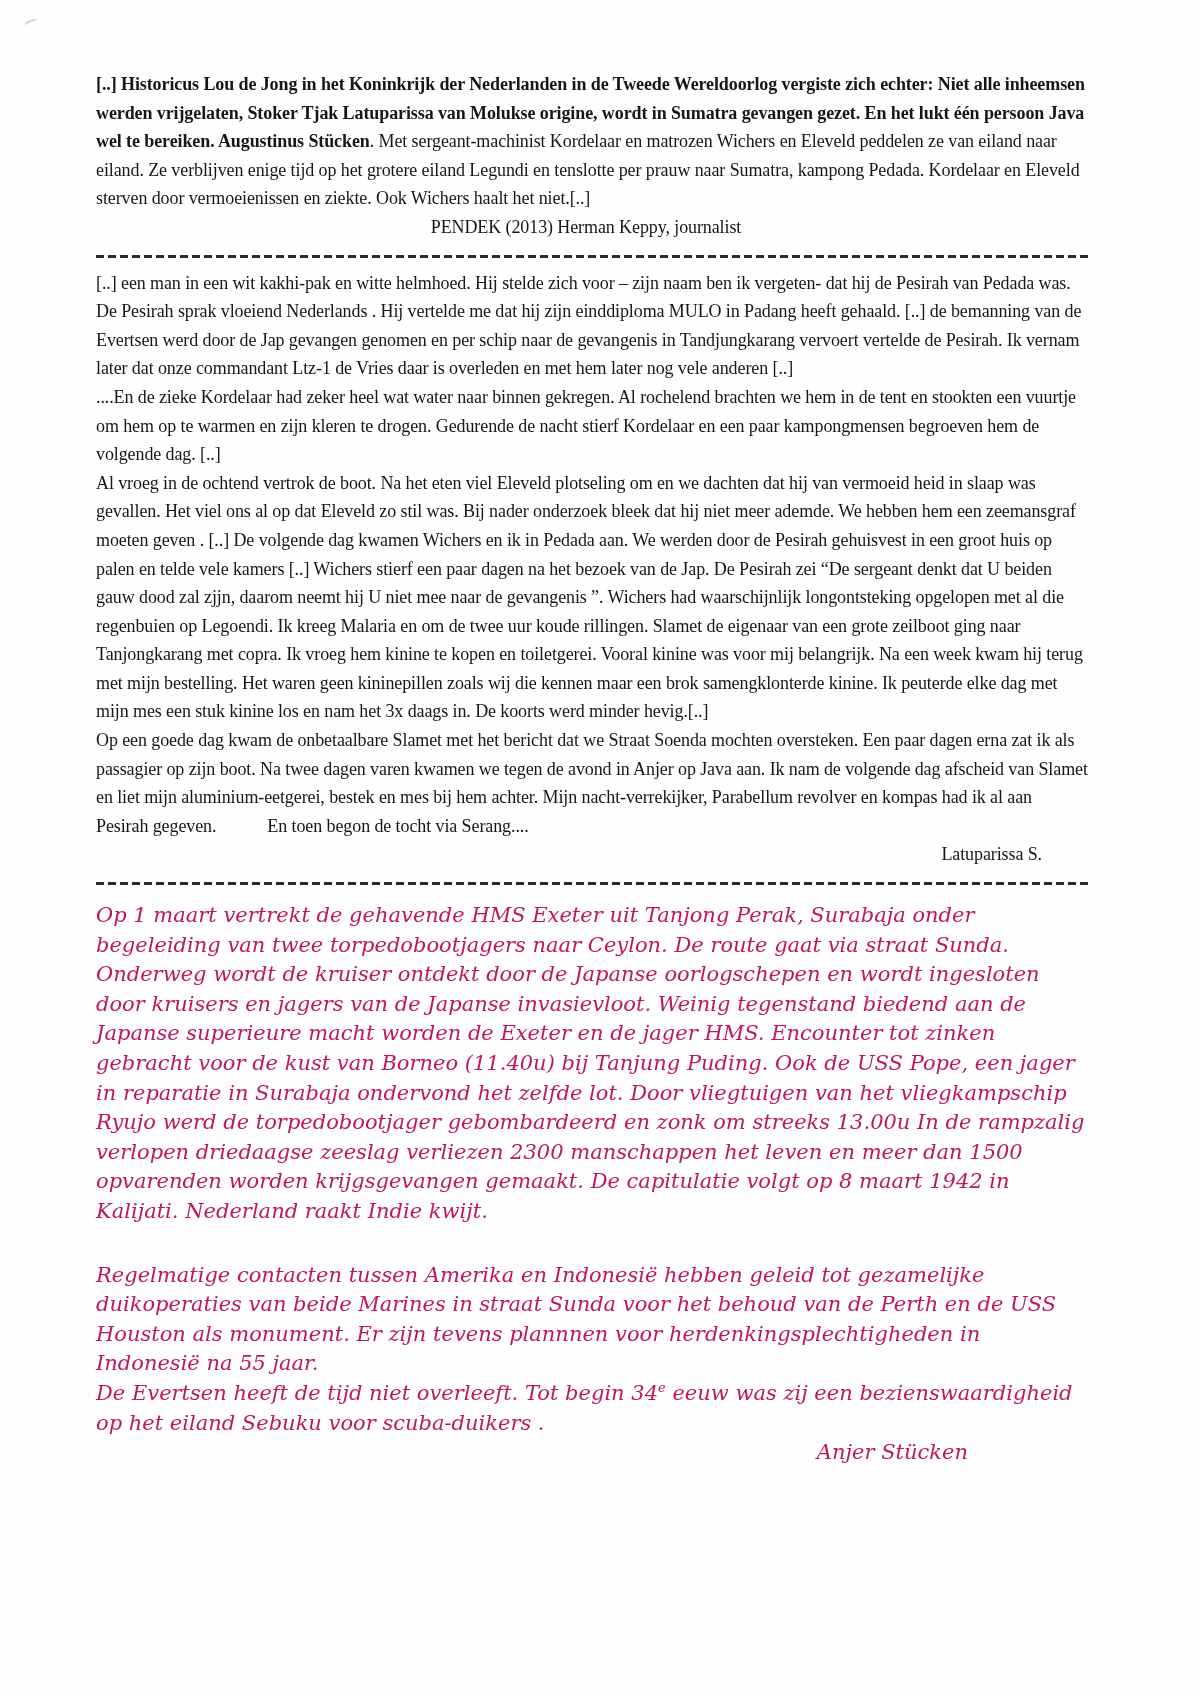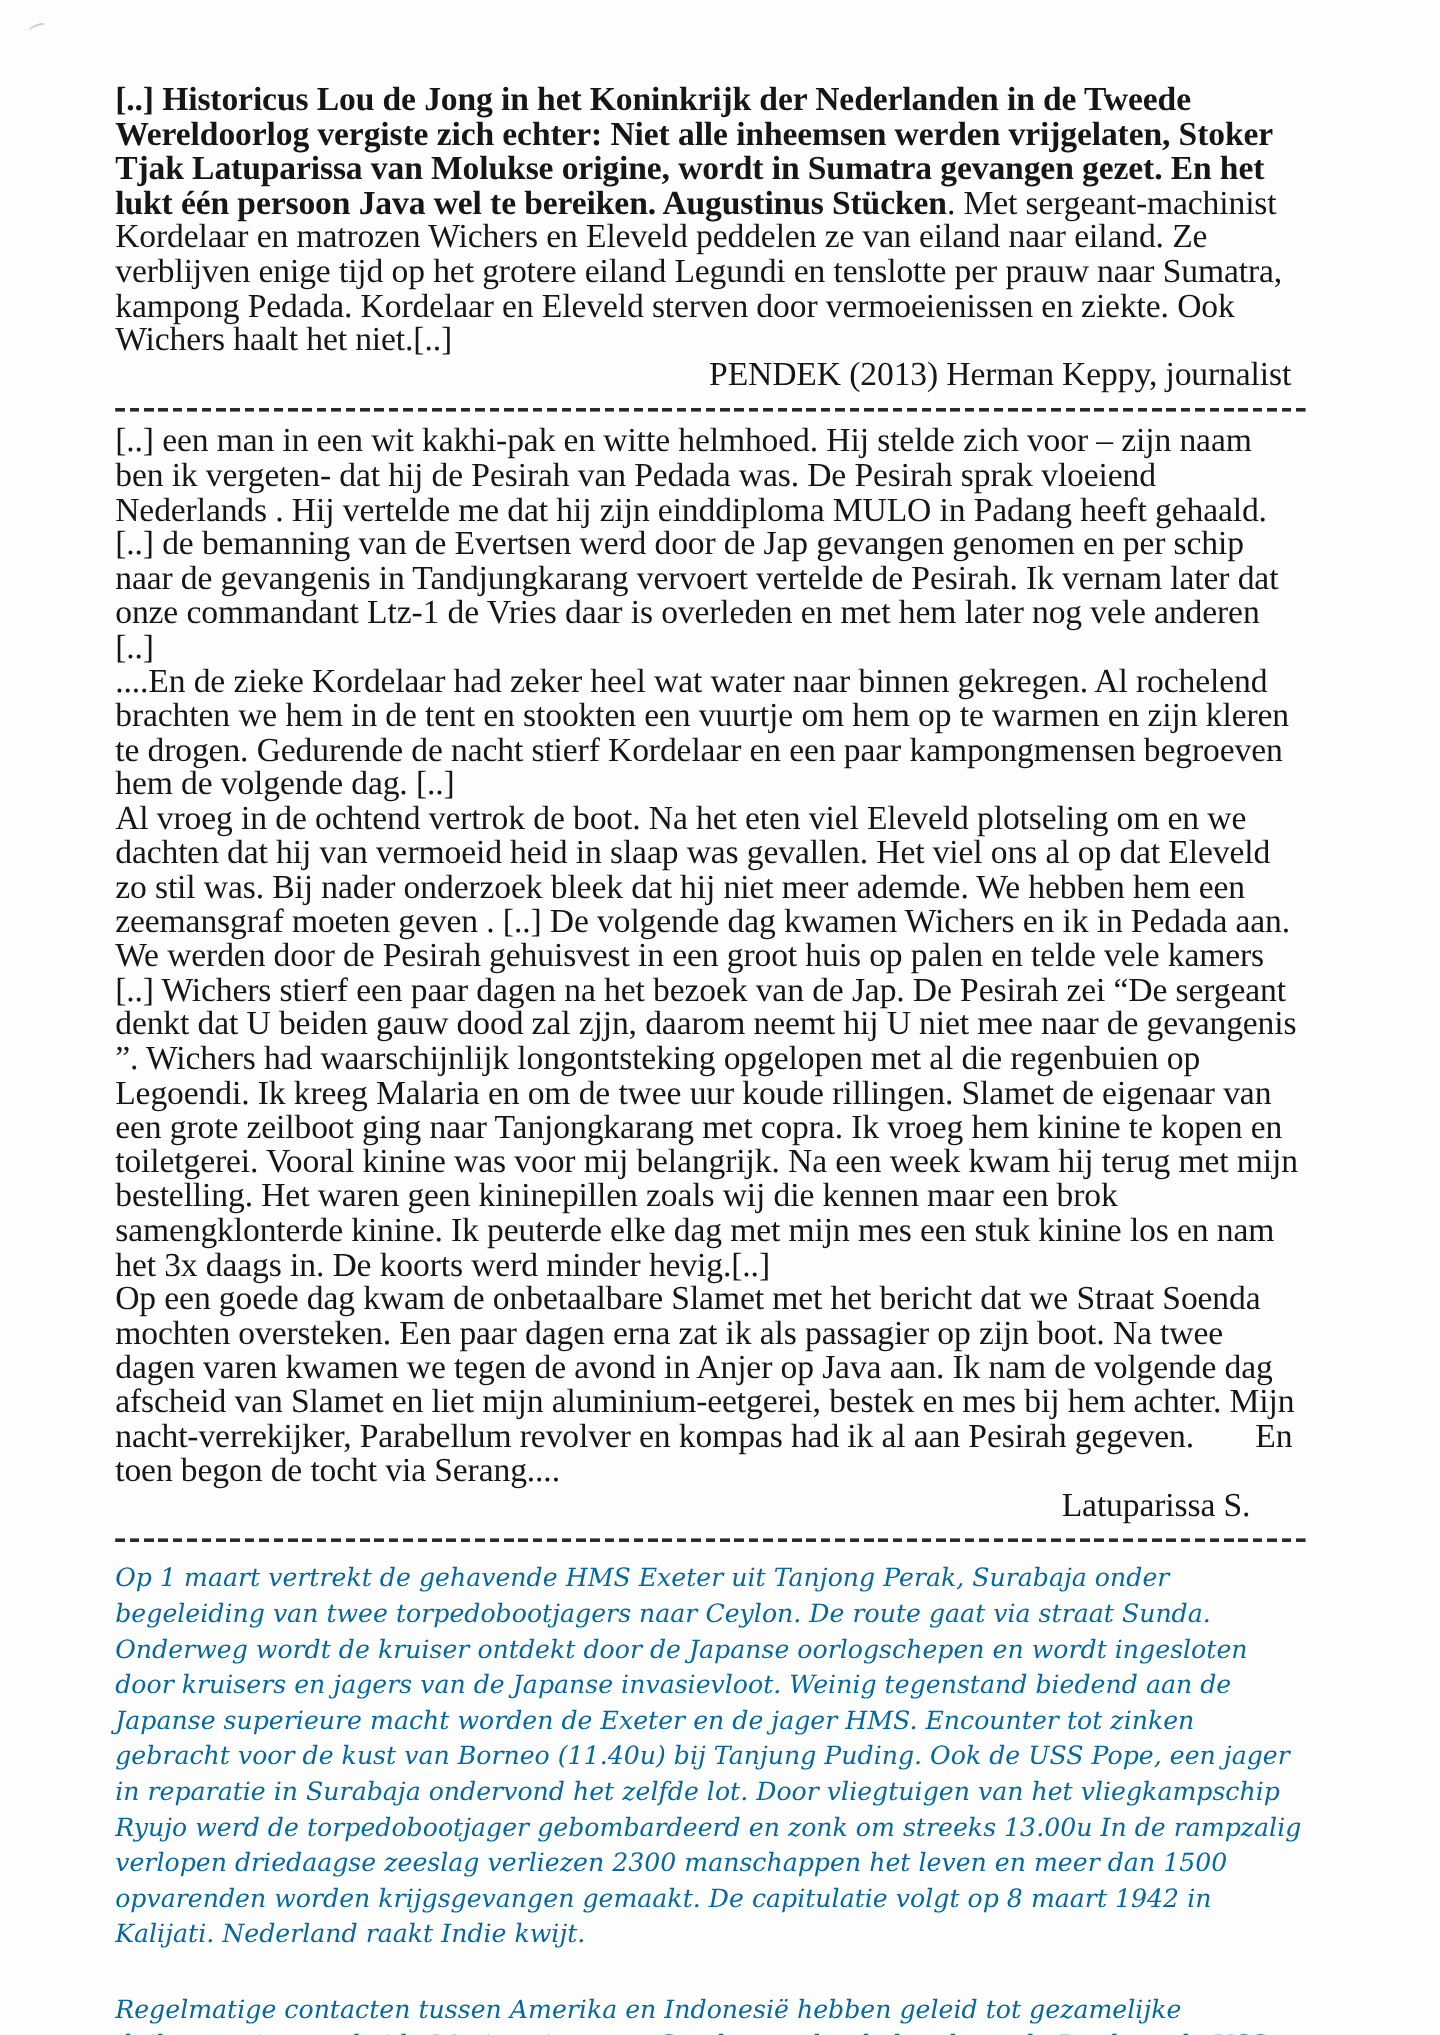--- a/index.html
+++ b/index.html
@@ -21,47 +21,47 @@
     transform: rotate(-18deg);
     opacity: .8;
   }
   .content {
     position: absolute;
     left: 96px;
     top: 70px;
     width: 992px;
   }
   .roman {
-    font-size: 28px;
+    font-size: 18px;
     line-height: 28.6px;
     letter-spacing: -0.1px;
     text-align: left;
   }
   .roman p { margin: 0; }
   .bold { font-weight: bold; }
   .tail-bold { font-weight: normal; margin-left: 51px; }
   .attribution-1 {
-    text-align: right;
+    text-align: center;
     padding-right: 12px;
   }
   .attribution-2 {
     text-align: right;
     padding-right: 46px;
   }
   .divider {
     height: 3px;
     margin: 13px 0 11px 0;
     background: repeating-linear-gradient(to right, #2b2b2b 0 8px, rgba(0,0,0,0) 8px 12px);
   }
   .italic-block {
     font-family: "DejaVu Serif", serif;
     font-style: italic;
     font-size: 21px;
     line-height: 29.6px;
-    color: #0369a1;
+    color: #be185d;
   }
   .italic-block p { margin: 0; }
   .block-1 { margin-top: 16px; }
   .block-2 { margin-top: 34px; }
   .attribution-3 {
     text-align: right;
     padding-right: 120px;
     margin-top: 0;
   }
   sup.sup-e { font-size: 13px; line-height: 0; }

